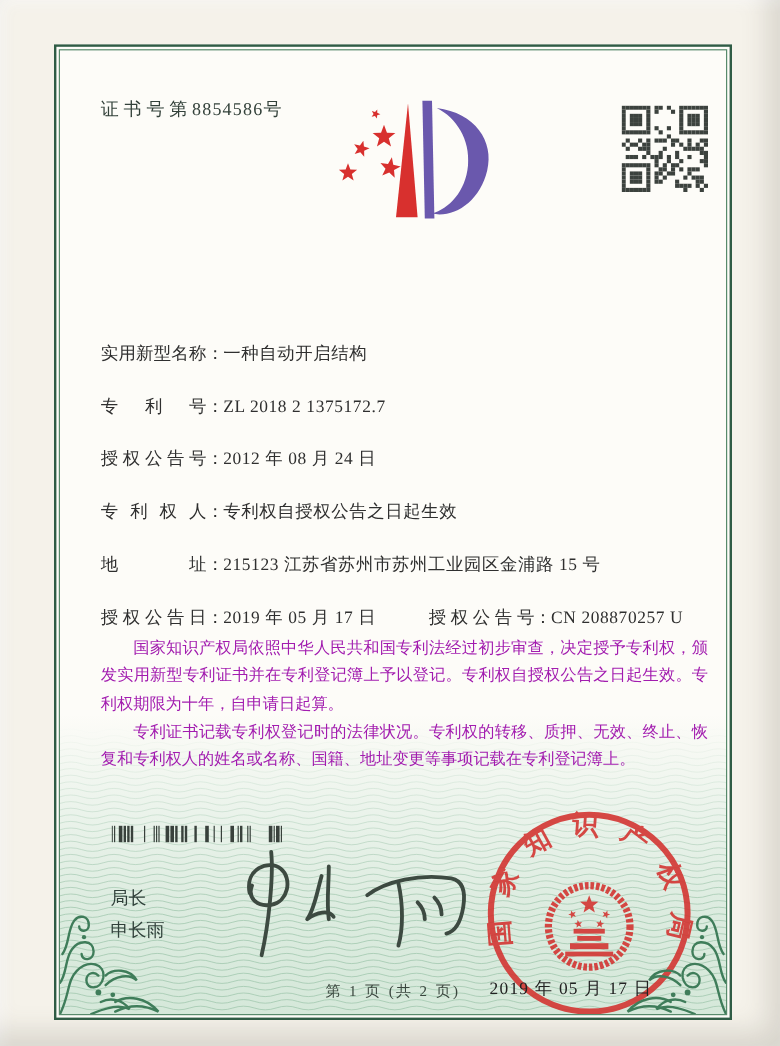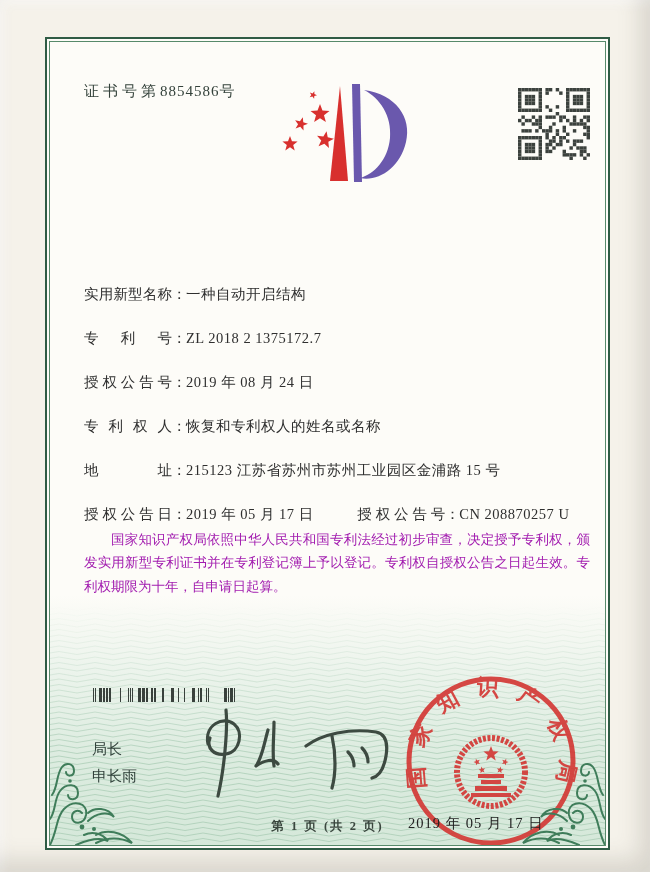--- a/index.html
+++ b/index.html
@@ -56,21 +56,21 @@
   #barcode{position:absolute;left:43px;top:646px;}
   .director{position:absolute;left:42px;top:694px;font-size:15px;color:#30403a;line-height:1.8;}
   .signature{position:absolute;left:140px;top:658px;}
   .seal{position:absolute;left:348px;top:626px;}
   .seal-date{
     position:absolute;left:358px;top:772px;font-size:14.5px;color:#222;
     letter-spacing:1px;white-space:nowrap;
   }
   .footer{
     position:absolute;left:0;bottom:10px;width:100%;text-align:center;
-    font-size:12.5px;color:#3a463e;letter-spacing:2px;font-weight:bold;
+    font-size:12.5px;color:#3a463e;letter-spacing:2px;
   }
   .corner{position:absolute;bottom:-2px;}
   .corner.left{left:-2px;}
   .corner.right{right:-2px;transform:scaleX(-1);}
 </style>
 </head>
 <body>
 
 <div class="paper">
   <div class="frame">
@@ -339,36 +339,37 @@
 
 
       <div class="fields">
         <div class="frow">
           <span class="lab">实用新型名称</span><span class="col">：</span><span class="val">一种自动开启结构</span>
         </div>
         <div class="frow">
           <span class="lab">专利号</span><span class="col">：</span><span class="val">ZL 2018 2 1375172.7</span>
         </div>
         <div class="frow">
-          <span class="lab">授权公告号</span><span class="col">：</span><span class="val">2019 年 08 月 24 日</span>
+          <span class="lab">授权公告号</span><span class="col">：</span><span class="val">2012 年 08 月 24 日</span>
         </div>
         <div class="frow">
-          <span class="lab">专利权人</span><span class="col">：</span><span class="val">恢复和专利权人的姓名或名称</span>
+          <span class="lab">专利权人</span><span class="col">：</span><span class="val">专利权自授权公告之日起生效</span>
         </div>
         <div class="frow">
           <span class="lab">地址</span><span class="col">：</span><span class="val">215123 江苏省苏州市苏州工业园区金浦路 15 号</span>
         </div>
         <div class="frow double">
           <span><span class="lab">授权公告日</span><span class="col">：</span><span class="val">2019 年 05 月 17 日</span></span>
           <span class="grp2"><span class="lab">授权公告号</span><span class="col">：</span><span class="val">CN 208870257 U</span></span>
         </div>
       </div>
 
       <div class="body-text">
         <p>国家知识产权局依照中华人民共和国专利法经过初步审查，决定授予专利权，颁发实用新型专利证书并在专利登记簿上予以登记。专利权自授权公告之日起生效。专利权期限为十年，自申请日起算。</p>
+        <p>专利证书记载专利权登记时的法律状况。专利权的转移、质押、无效、终止、恢复和专利权人的姓名或名称、国籍、地址变更等事项记载在专利登记簿上。</p>
       </div>
 
       <svg id="barcode" width="150" height="14">
           <rect x="0" y="0" width="1" height="14" fill="#39413c"></rect>
           <rect x="2" y="0" width="1" height="14" fill="#39413c"></rect>
           <rect x="6" y="0" width="3" height="14" fill="#39413c"></rect>
           <rect x="10" y="0" width="2" height="14" fill="#39413c"></rect>
           <rect x="13" y="0" width="2" height="14" fill="#39413c"></rect>
           <rect x="16" y="0" width="2" height="14" fill="#39413c"></rect>
           <rect x="27" y="0" width="1" height="14" fill="#39413c"></rect>

